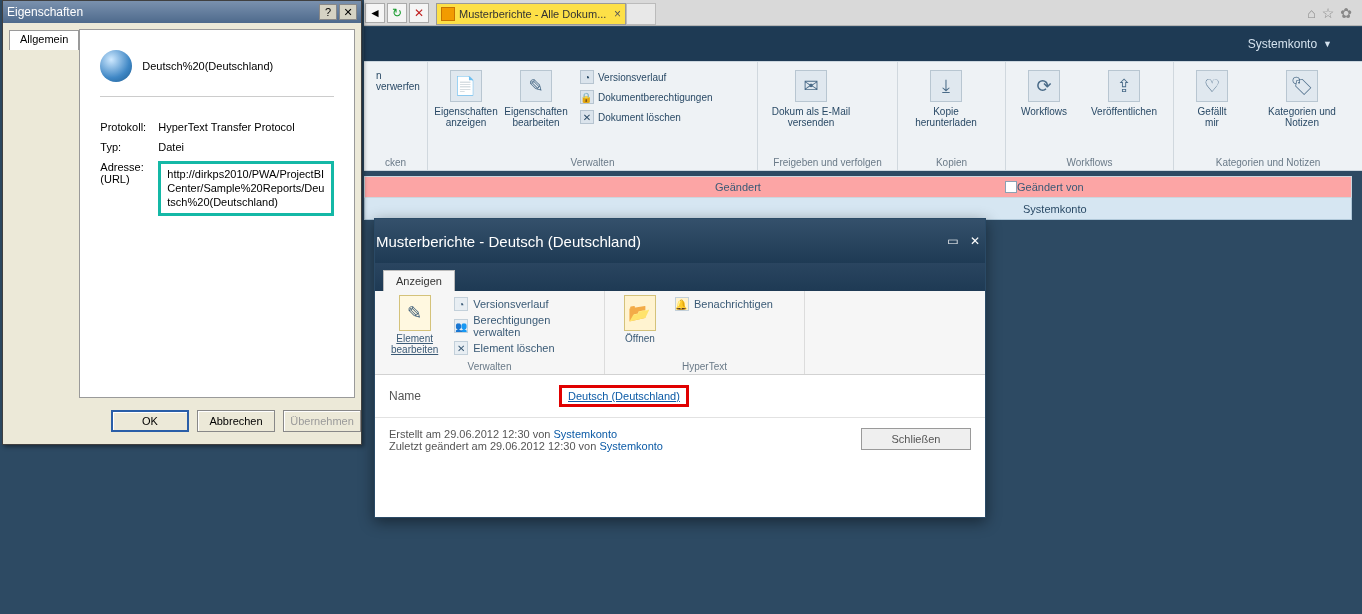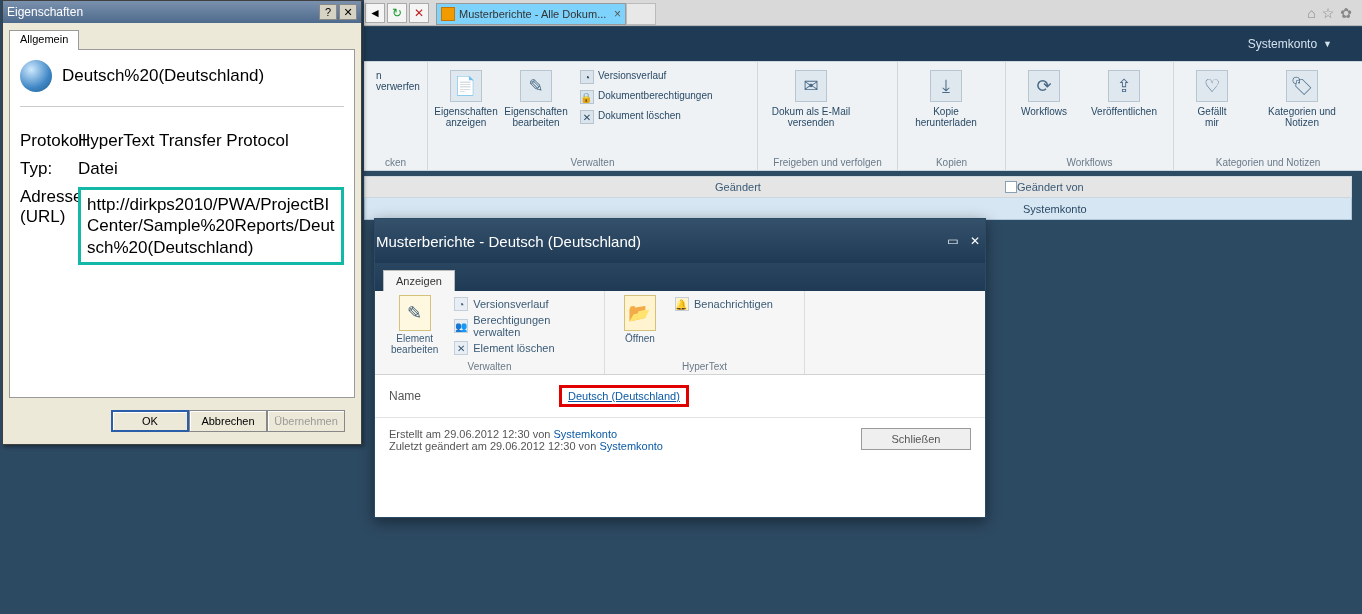--- a/index.html
+++ b/index.html
@@ -27,21 +27,21 @@
     width: 20px; height: 20px;
     margin: 2px 1px;
     background: #f5f5f5;
     border: 1px solid #aaa;
     display: flex; align-items: center; justify-content: center;
     font-size: 12px;
   }
   .top-strip .gap { width: 6px; }
   .tab {
     height: 22px; margin-top: 2px;
-    background: #7dd3fc;
+    background: #fde047;
     border: 1px solid #9a9a9a;
     display: flex; align-items: center;
     padding: 0 4px;
     gap: 4px;
     max-width: 190px;
   }
   .tab .tab-icon {
     width: 14px; height: 14px;
     background: #f29b00;
     border: 1px solid #c77400;
@@ -86,34 +86,34 @@
     width:60px; display:flex; flex-direction:column; align-items:center;
     text-align:center; font-size:10px; color:#2a4a66; padding-top:4px;
   }
   .rbtn-big .ico {
     width:32px; height:32px; background:#e0e8ef; border:1px solid #b8c6d1;
     margin-bottom:4px; display:flex; align-items:center; justify-content:center;
     font-size:18px; color:#4a6b88;
   }
   .rbtn-small-col { display:flex; flex-direction:column; gap:2px; padding-top:2px;}
   .rbtn-small {
-    display:flex; align-items:flex-start; gap:4px; font-size:10px; color:#2a4a66;
+    display:flex; align-items:center; gap:4px; font-size:10px; color:#2a4a66;
     padding:2px 4px;
   }
   .rbtn-small .sico {
     width:14px; height:14px; background:#dbe4ec; border:1px solid #b6c4d0;
     display:inline-flex; align-items:center; justify-content:center; font-size:10px;
   }
 
   
   .list-area {
     position:absolute; left:364px; right:10px; top:176px; height:50px;
   }
   .list-header {
-    height:22px; background:#e5e5e5; border:1px solid #cbd6de;
+    height:22px; background:#fca5a5; border:1px solid #cbd6de;
     display:flex; align-items:center; font-size:11px; color:#3a5a76;
   }
   .list-header .col1 { width:640px; padding-left:10px;}
   .list-header .col2 { width:290px; display:flex; align-items:center; gap:0;}
   .list-row {
     height:22px; background:#d6e6f2; border:1px solid #b0c8d9; border-top:none;
     display:flex; align-items:center; color:#2a4a66; font-size:11px;
   }
   .list-row .col1 { width:640px; padding-left:10px;}
   .list-row .col2 { width:290px;}
@@ -132,52 +132,52 @@
     color:#fff; display:flex; align-items:center; padding:0 4px;
     font-size:12px;
   }
   .props-title .ttext { flex:1; }
   .props-title .tbtn {
     width:18px; height:16px; background:#d6d3c4; color:#000;
     display:flex; align-items:center; justify-content:center;
     border:1px solid #888; margin-left:2px; font-size:11px;
   }
   .props-body {
-    flex:1; padding:6px; display:flex; flex-direction:column;
+    flex:1; padding:6px; display:flex; flex-direction:row;
   }
   .props-tabs {
     display:flex; height:20px;
   }
   .props-tab {
     background:#ece9d8; border:1px solid #9a9a9a; border-bottom:none;
     padding:2px 10px; font-size:11px; position:relative; top:1px;
     background:#fff;
   }
   .props-panel {
     flex:1; background:#fff; border:1px solid #9a9a9a;
-    padding:10px; font-size:17px; color:#000;
+    padding:20px; font-size:11px; color:#000;
   }
   .props-row1 { display:flex; align-items:center; gap:10px; margin-bottom:14px;}
   .globe-icon {
     width:32px; height:32px; border-radius:50%;
     background: radial-gradient(circle at 35% 30%, #cfe9ff, #3f87c5 60%, #1c5a8e);
     flex-shrink:0;
   }
   .props-kv { display:grid; grid-template-columns: 58px 1fr; row-gap:8px; margin-top: 24px;}
   .props-kv .k { color:#000;}
   .url-box {
     border: 3px solid #14b8a6;
     padding: 4px 6px;
     background:#fff;
     word-break: break-all;
     line-height: 1.25;
   }
   .props-buttons {
     height:40px; display:flex; justify-content:flex-end; align-items:center;
-    padding: 0 16px 6px;
+    gap:8px; padding: 0 0 6px;
   }
   .winbtn {
     min-width:78px; height:22px; border:1px solid #888;
     background:#ece9d8; font-size:11px;
     display:flex; align-items:center; justify-content:center;
     box-shadow: inset 1px 1px 0 #fff;
   }
   .winbtn.default { border:2px solid #2a5ea8;}
   .winbtn.disabled { color:#9a9a9a;}
 
@@ -435,21 +435,21 @@
     <span class="wbtn">▭</span>
     <span class="wbtn">✕</span>
   </div>
   <div class="modal-tabs">
     <div class="modal-tab">Anzeigen</div>
   </div>
   <div class="modal-ribbon">
     <div class="mr-group" style="width:230px;">
       <div class="mr-big">
         <div class="mico">✎</div>
-        <span style="white-space:pre-line;">Element
+        <span style="white-space:pre-line;text-decoration:underline;">Element
 bearbeiten</span>
       </div>
       <div class="mr-col">
         <div class="mr-small">
             <span class="sico2">◔</span>
             <span>Versionsverlauf</span>
           </div>
         <div class="mr-small">
             <span class="sico2">👥</span>
             <span>Berechtigungen verwalten</span>

